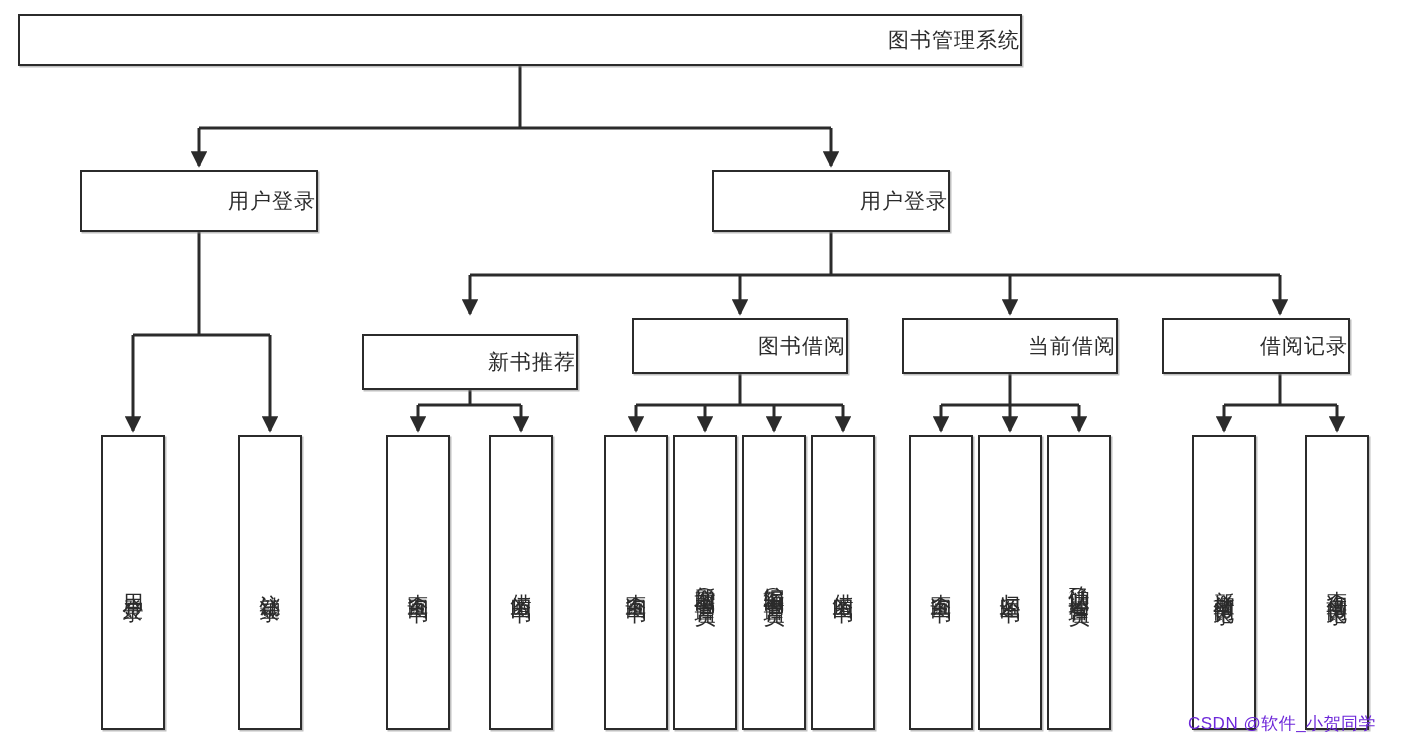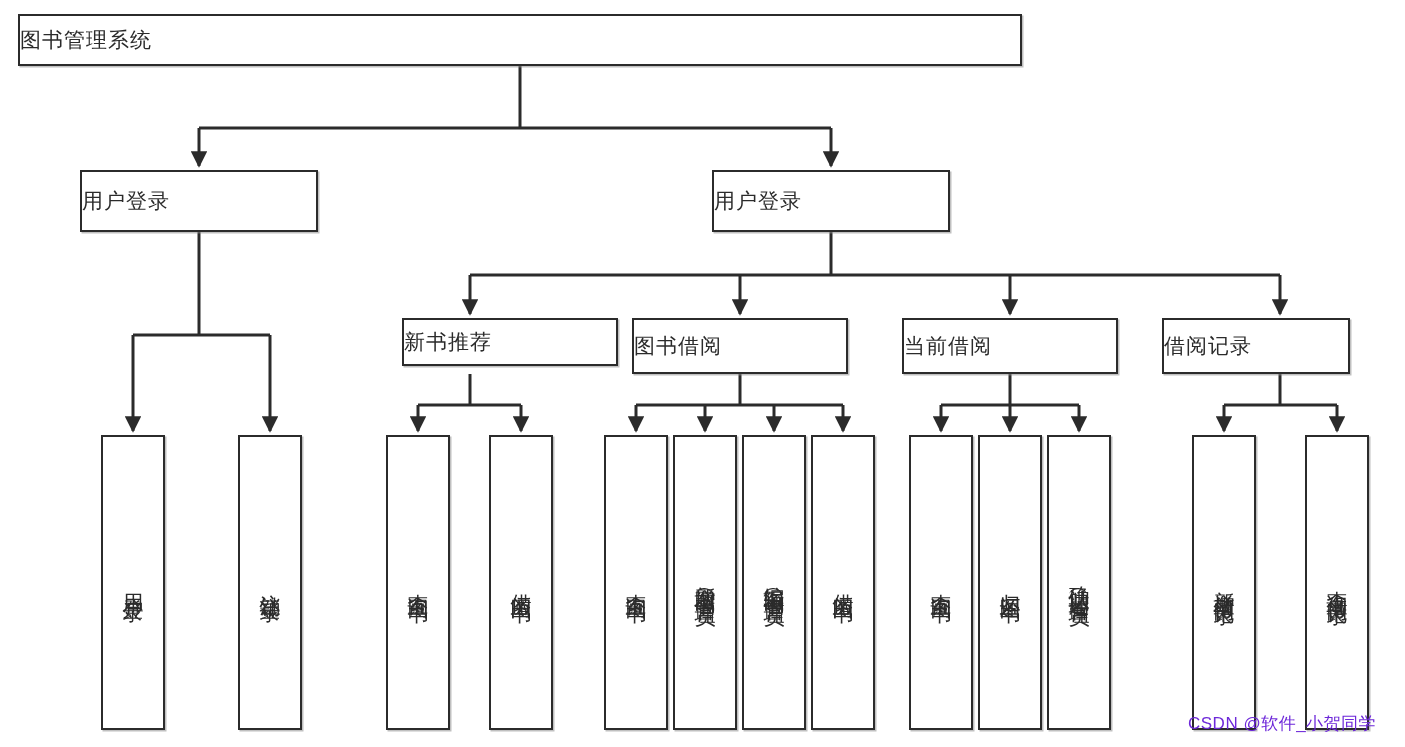--- a/index.html
+++ b/index.html
@@ -13,21 +13,21 @@
   svg#wires{position:absolute;left:0;top:0;width:1405px;height:747px;pointer-events:none;}
 
   .node{
     position:absolute;
     box-sizing:border-box;
     background:#ffffff;
     border:2px solid #2b2b2b;
     box-shadow:1.5px 1.5px 0 0 rgba(140,140,140,0.55);
     display:flex;
     align-items:center;
-    justify-content:flex-start;
+    justify-content:flex-end;
     color:#2b2b2b;
   }
   .node .lbl{
     font-size:21px;
     line-height:1.2;
     letter-spacing:1px;
     white-space:nowrap;
     color:#2b2b2b;
   }
   .node.leaf{
@@ -114,21 +114,21 @@
     <span class="lbl">图书管理系统</span>
   </div>
 
   <div class="node" style="left:80px;top:170px;width:238px;height:62px;">
     <span class="lbl">用户登录</span>
   </div>
   <div class="node" style="left:712px;top:170px;width:238px;height:62px;">
     <span class="lbl">用户登录</span>
   </div>
 
-  <div class="node" style="left:362px;top:318px;width:216px;height:48px;margin-left:40px;">
+  <div class="node" style="left:362px;top:334px;width:216px;height:56px;">
     <span class="lbl">新书推荐</span>
   </div>
   <div class="node" style="left:632px;top:318px;width:216px;height:56px;">
     <span class="lbl">图书借阅</span>
   </div>
   <div class="node" style="left:902px;top:318px;width:216px;height:56px;">
     <span class="lbl">当前借阅</span>
   </div>
   <div class="node" style="left:1154px;top:318px;width:188px;height:56px;margin-left:8px;">
     <span class="lbl">借阅记录</span>

